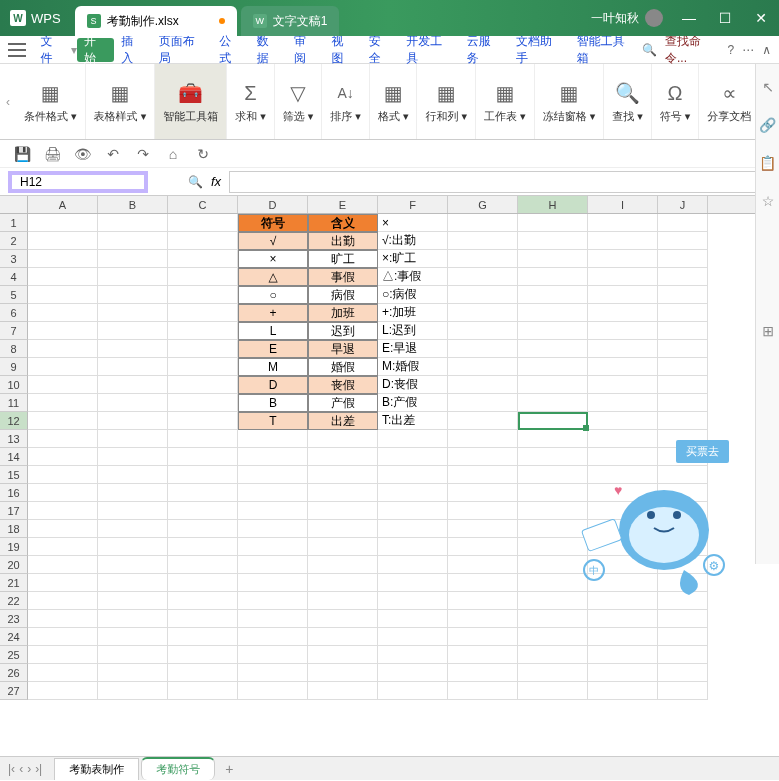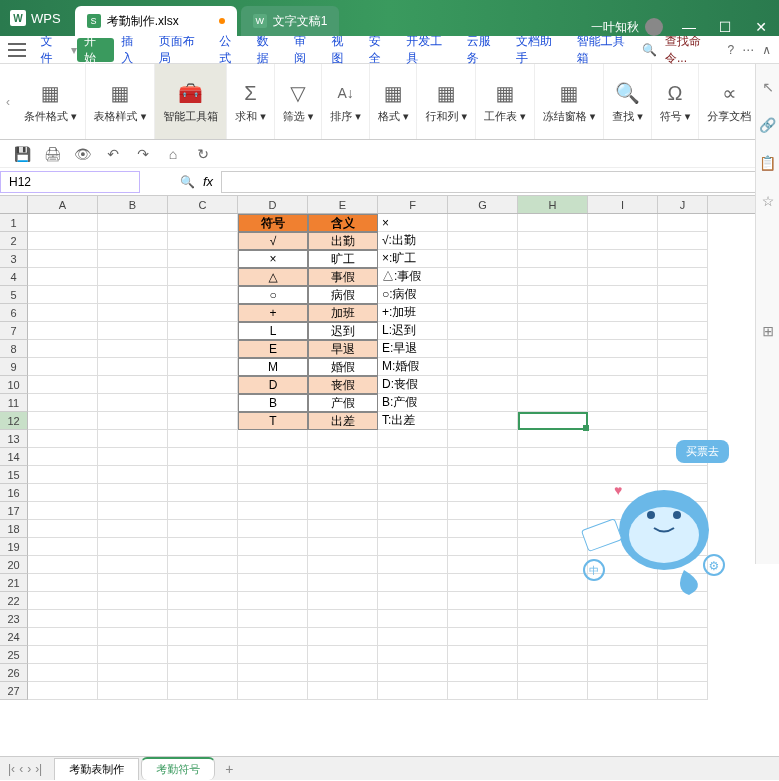--- a/index.html
+++ b/index.html
@@ -7,21 +7,21 @@
 
 
 .titlebar { height: 36px; background: linear-gradient(90deg, #2a7a4e 0%, #3a9a5e 50%, #2a7a4e 100%); display: flex; align-items: center; position: relative; }
 .app-logo { display: flex; align-items: center; padding: 0 10px; color: #fff; font-size: 13px; }
 .app-logo-icon { width: 16px; height: 16px; background: #fff; margin-right: 5px; border-radius: 2px; display: flex; align-items: center; justify-content: center; color: #2a7a4e; font-size: 10px; font-weight: bold; }
 .tab { height: 30px; background: #fff; border-radius: 6px 6px 0 0; padding: 0 12px; display: flex; align-items: center; margin-top: 6px; margin-left: 4px; position: relative; }
 .tab.inactive { background: #4a9a6e; color: #fff; }
 .tab-icon { width: 14px; height: 14px; background: #3a9a5e; border-radius: 2px; margin-right: 6px; display: flex; align-items: center; justify-content: center; color: #fff; font-size: 9px; }
 .tab.inactive .tab-icon { background: #5aaa7e; }
 .tab-dot { width: 6px; height: 6px; border-radius: 50%; background: #f80; margin-left: 40px; }
-.win-controls { position: absolute; right: 0; top: 9px; display: flex; align-items: center; height: 36px; }
+.win-controls { position: absolute; right: 0; top: 0; display: flex; align-items: center; height: 36px; }
 .win-btn { width: 36px; height: 28px; display: flex; align-items: center; justify-content: center; color: #fff; font-size: 14px; }
 .user-info { color: #fff; font-size: 12px; margin-right: 8px; display: flex; align-items: center; }
 .user-avatar { width: 18px; height: 18px; border-radius: 50%; background: #888; margin-left: 6px; }
 
 
 .menubar { height: 28px; background: #fff; display: flex; align-items: center; border-bottom: 1px solid #ddd; padding: 0 8px; }
 .menu-icon { width: 18px; height: 14px; margin-right: 8px; display: flex; flex-direction: column; justify-content: space-between; }
 .menu-icon-line { height: 2px; background: #666; }
 .menu-item { padding: 0 7px; color: #1d4ed8; font-size: 12px; height: 24px; display: flex; align-items: center; }
 .menu-item.active { background: #3a9a5e; color: #fff; border-radius: 3px; }
@@ -35,21 +35,21 @@
 .ribbon-icon { width: 28px; height: 28px; display: flex; align-items: center; justify-content: center; font-size: 20px; color: #666; margin-bottom: 2px; }
 .ribbon-label { font-size: 11px; color: #333; }
 .ribbon-start { width: 16px; display: flex; align-items: center; justify-content: center; color: #999; }
 
 
 .quickbar { height: 28px; background: #fff; display: flex; align-items: center; padding: 0 14px; gap: 12px; border-bottom: 1px solid #eee; }
 .quick-btn { width: 18px; height: 18px; display: flex; align-items: center; justify-content: center; color: #666; font-size: 14px; }
 
 
 .formula-row { height: 28px; background: #fff; display: flex; align-items: center; border-bottom: 1px solid #ccc; }
-.namebox { width: 140px; height: 22px; border: 1px solid #c4b5fd; padding: 0 8px; display: flex; align-items: center; justify-content: center; font-size: 12px; }
+.namebox { width: 140px; height: 22px; border: 4px solid #c4b5fd; margin-left: 8px; padding: 0 8px; display: flex; align-items: center; justify-content: center; font-size: 12px; }
 .namebox-arrow { margin-left: auto; color: #999; }
 .fx-area { display: flex; align-items: center; margin-left: 40px; gap: 8px; }
 .fx-icon { color: #000000; font-style: italic; font-size: 13px; }
 .formula-input { flex: 1; height: 22px; border: 1px solid #ccc; margin: 0 8px; }
 
 
 .sheet-area { position: relative; height: 560px; overflow: hidden; }
 .col-headers { display: flex; height: 18px; background: #f0f0f0; border-bottom: 1px solid #bbb; }
 .corner-cell { width: 28px; border-right: 1px solid #bbb; background: #f0f0f0; }
 .col-header { border-right: 1px solid #ccc; display: flex; align-items: center; justify-content: center; font-size: 11px; color: #444; background: #f0f0f0; }
@@ -67,21 +67,21 @@
 .cell.data-white { background: #fff; border: 1px solid #888; }
 .selected-cell { position: absolute; border: 2px solid #3a9a5e; pointer-events: none; }
 .selected-handle { position: absolute; width: 6px; height: 6px; background: #3a9a5e; right: -3px; bottom: -3px; }
 
 
 .side-panel { position: absolute; right: 0; top: 64px; width: 24px; height: 500px; background: #f8f8f8; border-left: 1px solid #ddd; }
 .side-btn { width: 24px; height: 30px; display: flex; align-items: center; justify-content: center; color: #888; font-size: 14px; margin-top: 8px; }
 
 
 .mascot { position: absolute; right: 50px; bottom: 100px; width: 150px; height: 160px; }
-.mascot-bubble { position: absolute; top: 0; right: 0; background: #6ab8e8; color: #fff; padding: 4px 10px; border-radius: 8px; font-size: 11px; }
+.mascot-bubble { position: absolute; top: 0; right: 0; background: #6ab8e8; color: #fff; padding: 4px 10px; border-radius: 2px; font-size: 11px; }
 
 
 .sheet-tabs { height: 24px; background: #f0f0f0; display: flex; align-items: center; border-top: 1px solid #ccc; padding: 0 8px; }
 .sheet-nav { display: flex; gap: 4px; margin-right: 12px; color: #888; }
 .sheet-tab { padding: 3px 14px; background: #fff; border: 1px solid #ccc; border-bottom: none; font-size: 11px; margin-right: 2px; }
 .sheet-tab.active { color: #3a9a5e; border-top: 2px solid #3a9a5e; border-radius: 6px; }
 .sheet-add { padding: 0 8px; color: #888; font-size: 14px; }
 
 .cw-A { width: 70px; } .cw-B { width: 70px; } .cw-C { width: 70px; }
 .cw-D { width: 70px; } .cw-E { width: 70px; } .cw-F { width: 70px; }

